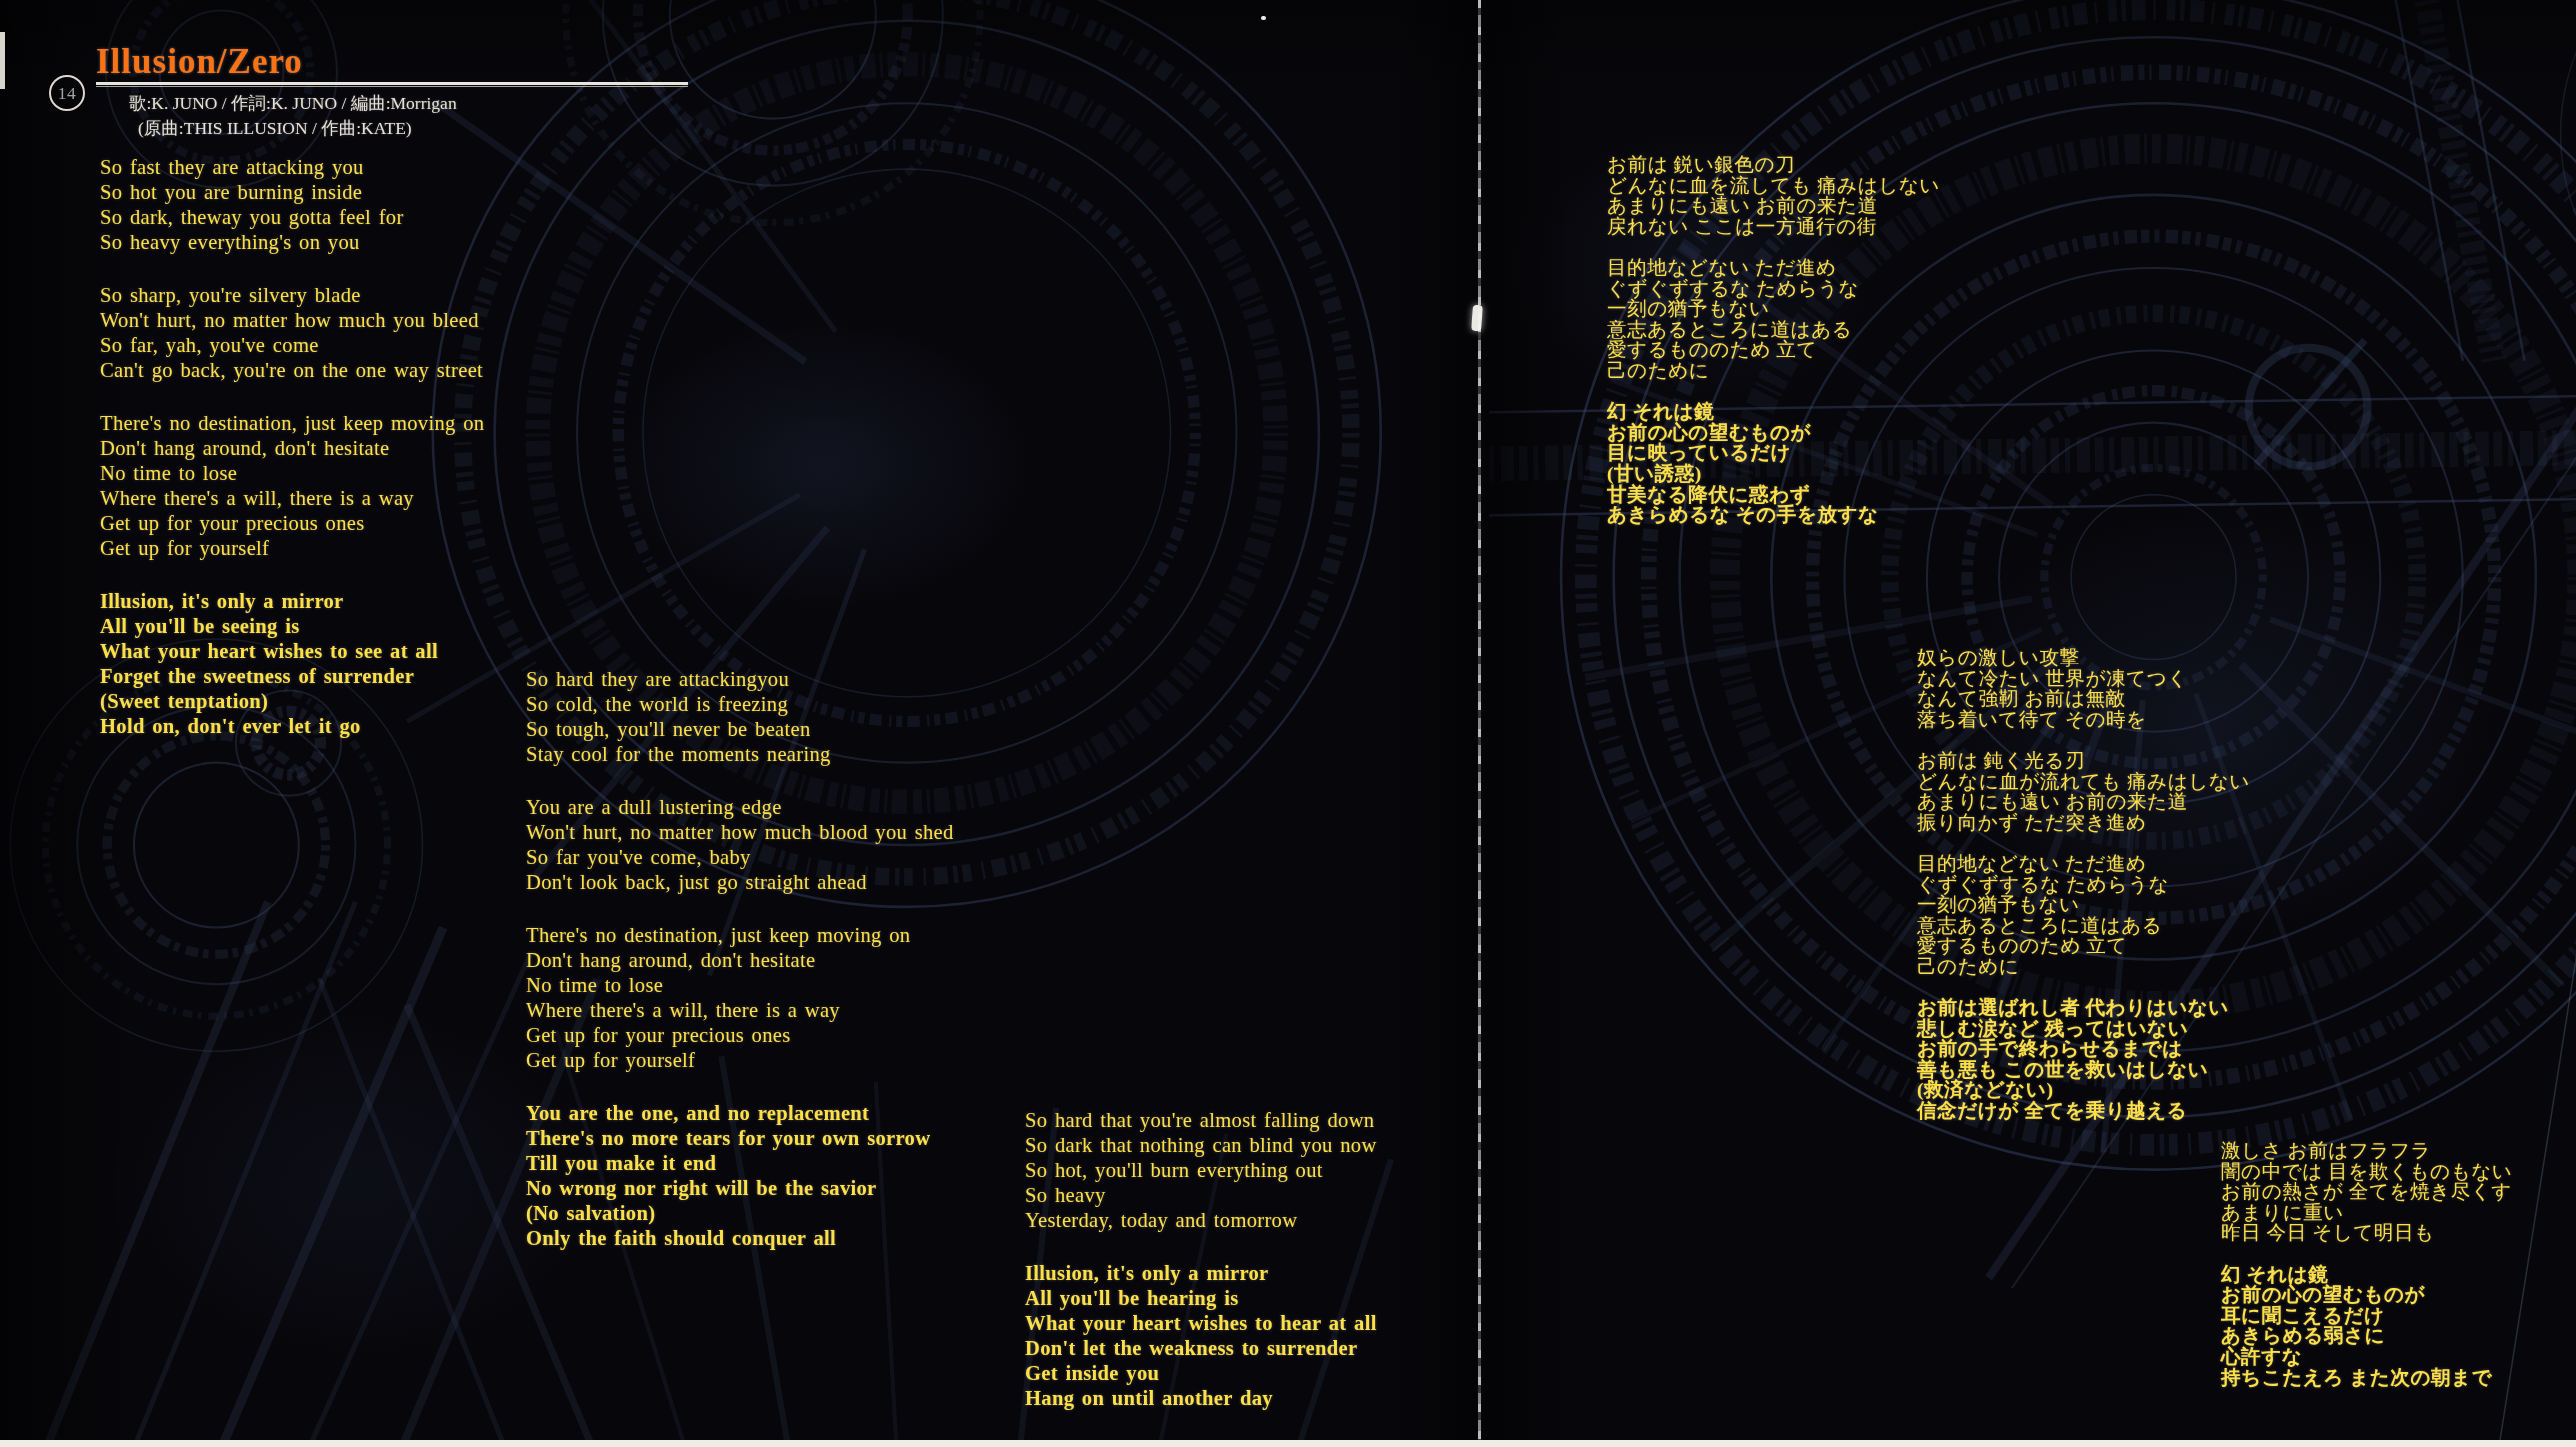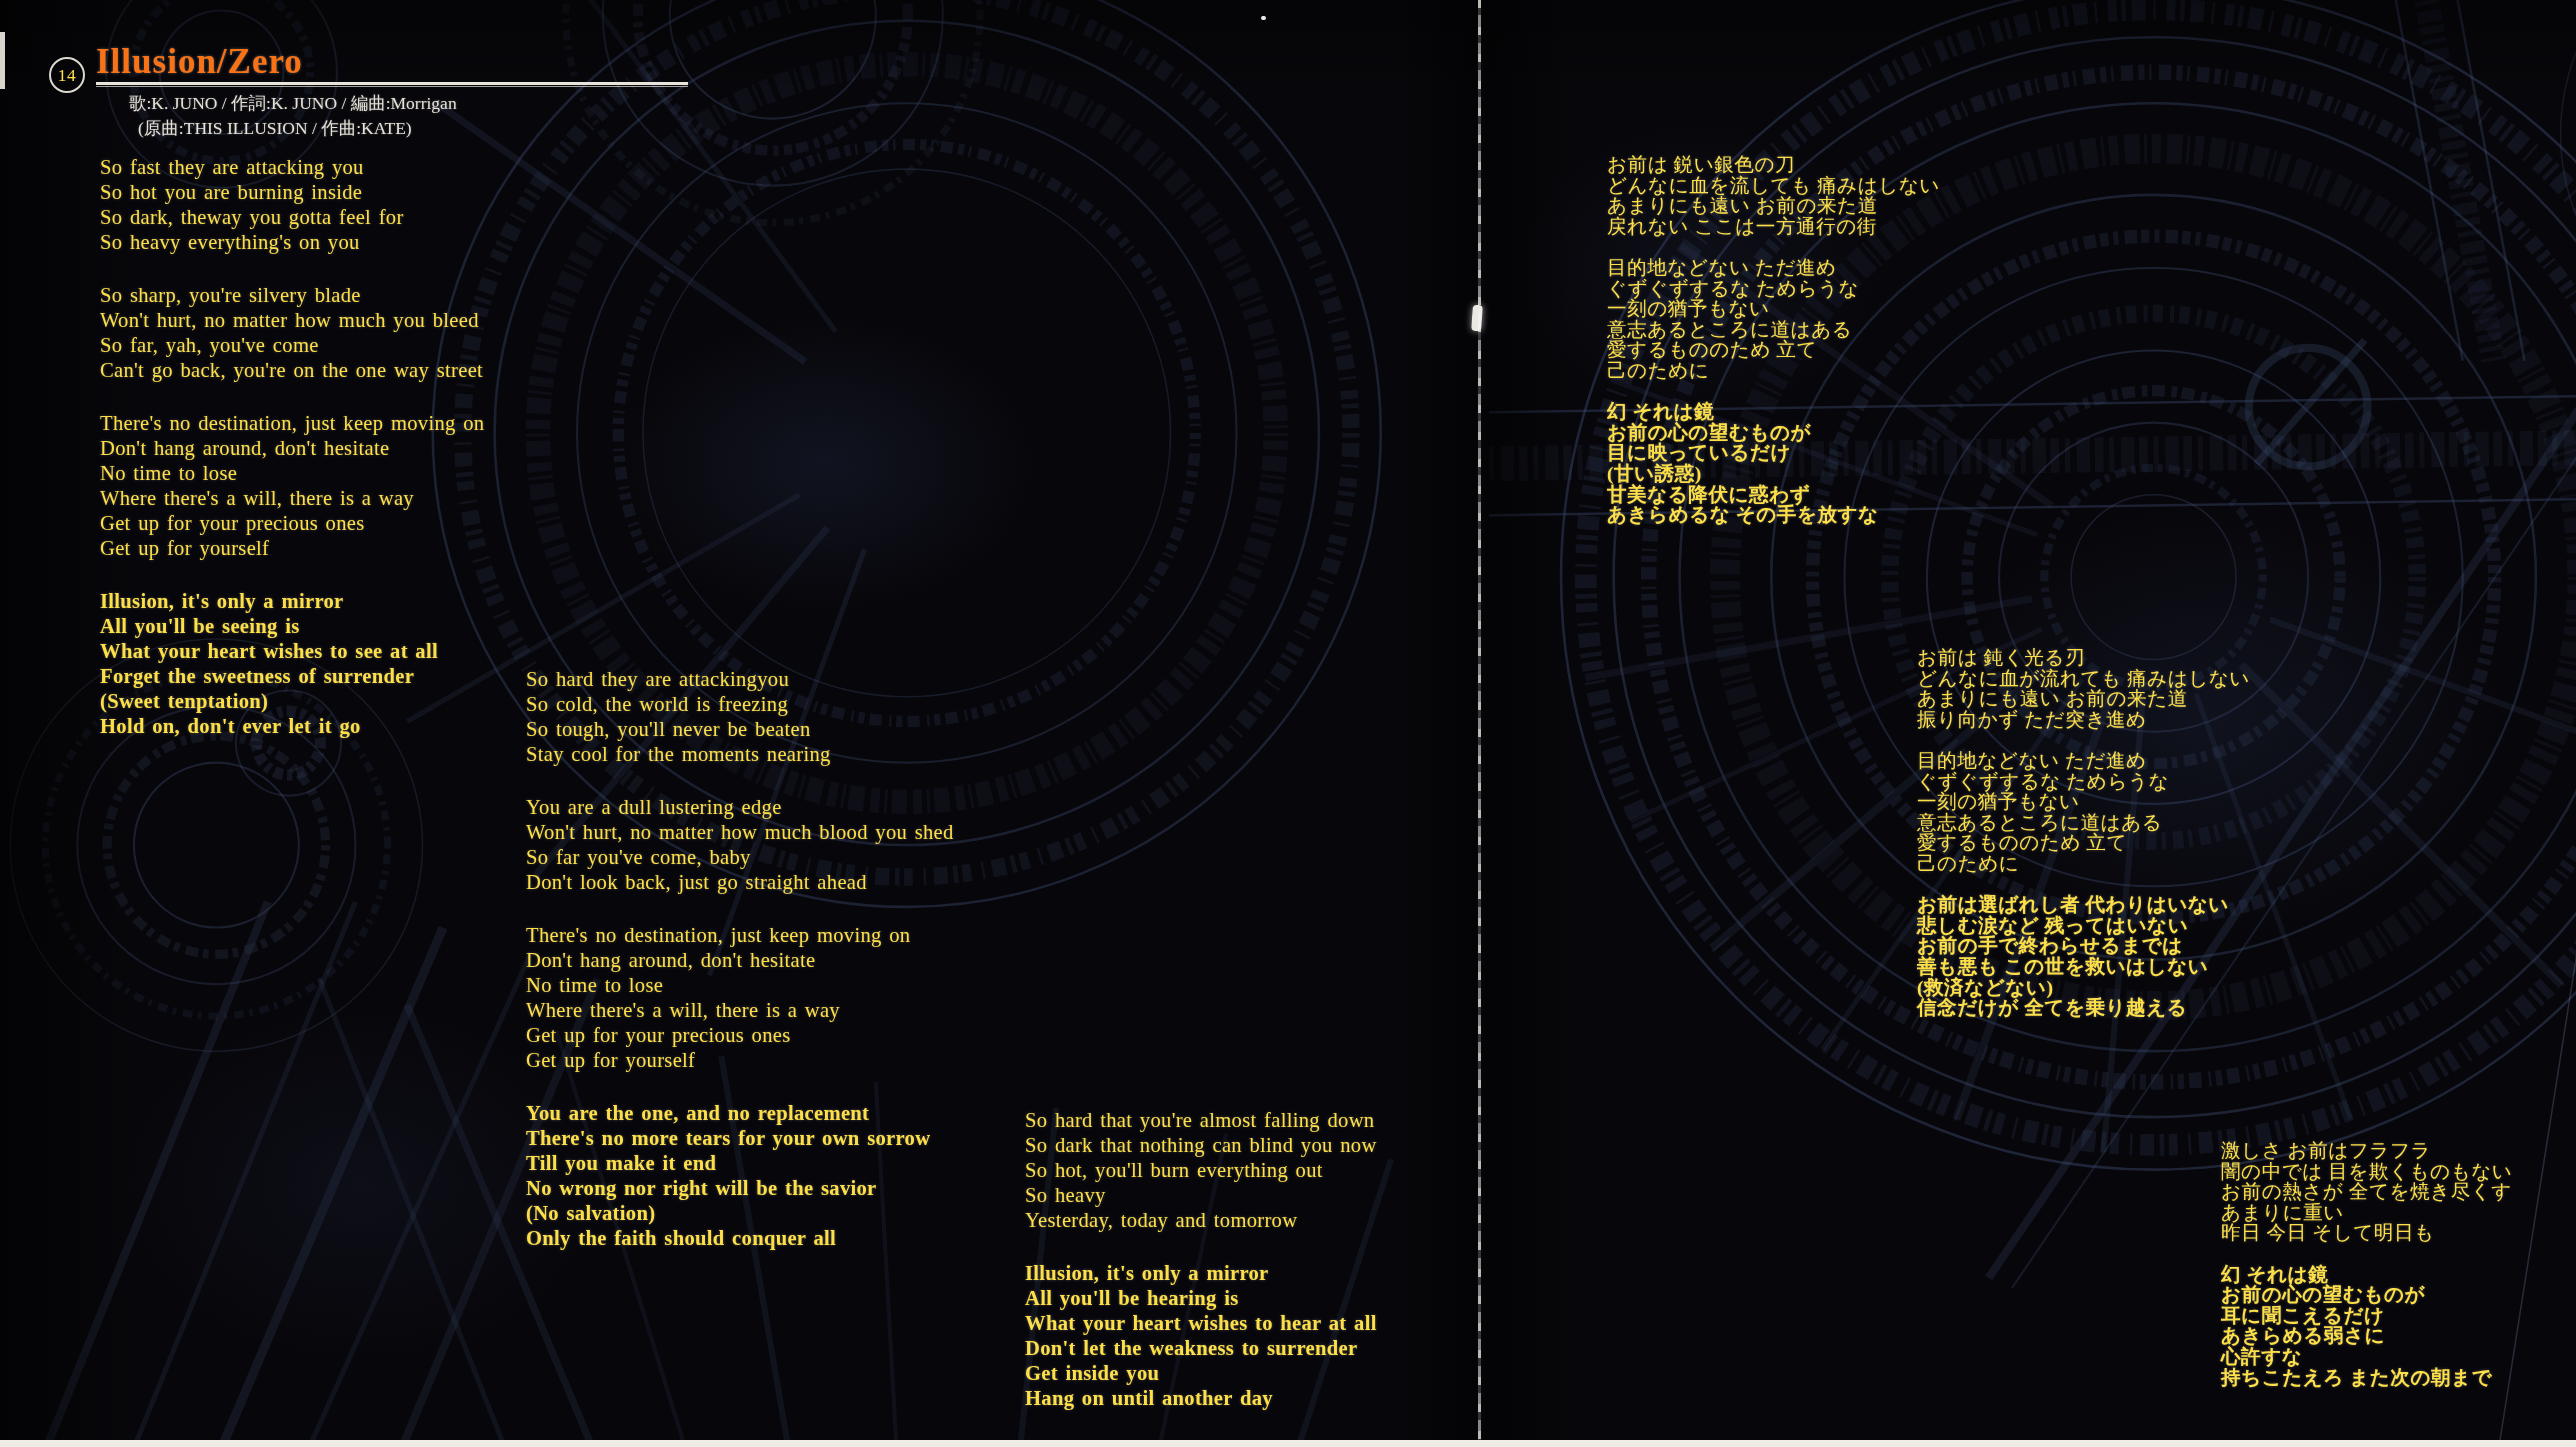--- a/index.html
+++ b/index.html
@@ -22,23 +22,23 @@
     background:linear-gradient(to right, transparent, rgba(0,0,0,.5) 46%, rgba(0,0,0,.15) 50%, rgba(0,0,0,.5) 54%, transparent);}
   .fold-line{position:absolute;top:0;height:100%;left:1478px;width:3.1px;opacity:.85;
     background:repeating-linear-gradient(to bottom, rgba(244,242,236,.9) 0 8.2px, rgba(244,242,236,.25) 8.2px 15.5px, rgba(244,242,236,.65) 15.5px 27px);}
   .staple{position:absolute;left:1472px;top:305px;width:10.3px;height:26px;border-radius:4.1px;
     background:rgba(248,246,240,.95);box-shadow:0 0 7.2px rgba(255,255,255,.6);transform:rotate(4deg);}
   .scan-bottom{position:absolute;left:0;right:0;bottom:0;height:8.2px;background:#efece5;}
   .scan-left{position:absolute;left:0;top:32px;width:4.6px;height:57px;background:#efece5;opacity:.9;}
   .speck{position:absolute;background:#efece5;border-radius:50%;}
 
   
-  .track-badge{position:absolute;left:49px;top:57px;width:32px;height:32px;border:2.1px solid #dcd8d0;
+  .track-badge{position:absolute;left:49px;top:75px;width:32px;height:32px;border:2.1px solid #dcd8d0;
     border-radius:50%;display:flex;align-items:center;justify-content:center;
-    color:#fde047;font-size:17.5px;letter-spacing:0.5px;font-family:Liberation Serif, serif;}
+    color:#a3a3a3;font-size:17.5px;letter-spacing:0.5px;font-family:Liberation Serif, serif;}
   .song-title{position:absolute;left:96px;top:42px;color:#f97316;font-size:35px;font-weight:700;
     letter-spacing:1px;text-shadow:0 0 3.1px rgba(240,236,228,.35);white-space:nowrap;}
   .title-underline{position:absolute;left:96px;top:82px;width:592px;height:5.7px;
     background:linear-gradient(#e9e5dd 0 2.6px, transparent 2.6px 4.1px, rgba(233,229,221,.7) 4.1px 5.2px, transparent 5.2px);}
   .credit1{position:absolute;left:129px;top:91px;color:#e6e2da;font-size:17.5px;white-space:nowrap;
     text-shadow:0 0 2.6px rgba(235,231,223,.3);}
   .credit2{position:absolute;left:138px;top:116px;color:#e6e2da;font-size:17.5px;white-space:nowrap;
     text-shadow:0 0 2.6px rgba(235,231,223,.3);}
 
   
@@ -273,20 +273,26 @@
         <div class="line">幻 それは鏡</div>
         <div class="line">お前の心の望むものが</div>
         <div class="line">目に映っているだけ</div>
         <div class="line">(甘い誘惑)</div>
         <div class="line">甘美なる降伏に惑わず</div>
         <div class="line">あきらめるな その手を放すな</div>
       </div>
     </div>
   <div class="col ja" id="col-ja2" lang="ja">
       <div class="stanza">
+        <div class="line">奴らの激しい攻撃</div>
+        <div class="line">なんて冷たい 世界が凍てつく</div>
+        <div class="line">なんて強靭 お前は無敵</div>
+        <div class="line">落ち着いて待て その時を</div>
+      </div>
+      <div class="stanza">
         <div class="line">お前は 鈍く光る刃</div>
         <div class="line">どんなに血が流れても 痛みはしない</div>
         <div class="line">あまりにも遠い お前の来た道</div>
         <div class="line">振り向かず ただ突き進め</div>
       </div>
       <div class="stanza">
         <div class="line">目的地などない ただ進め</div>
         <div class="line">ぐずぐずするな ためらうな</div>
         <div class="line">一刻の猶予もない</div>
         <div class="line">意志あるところに道はある</div>

